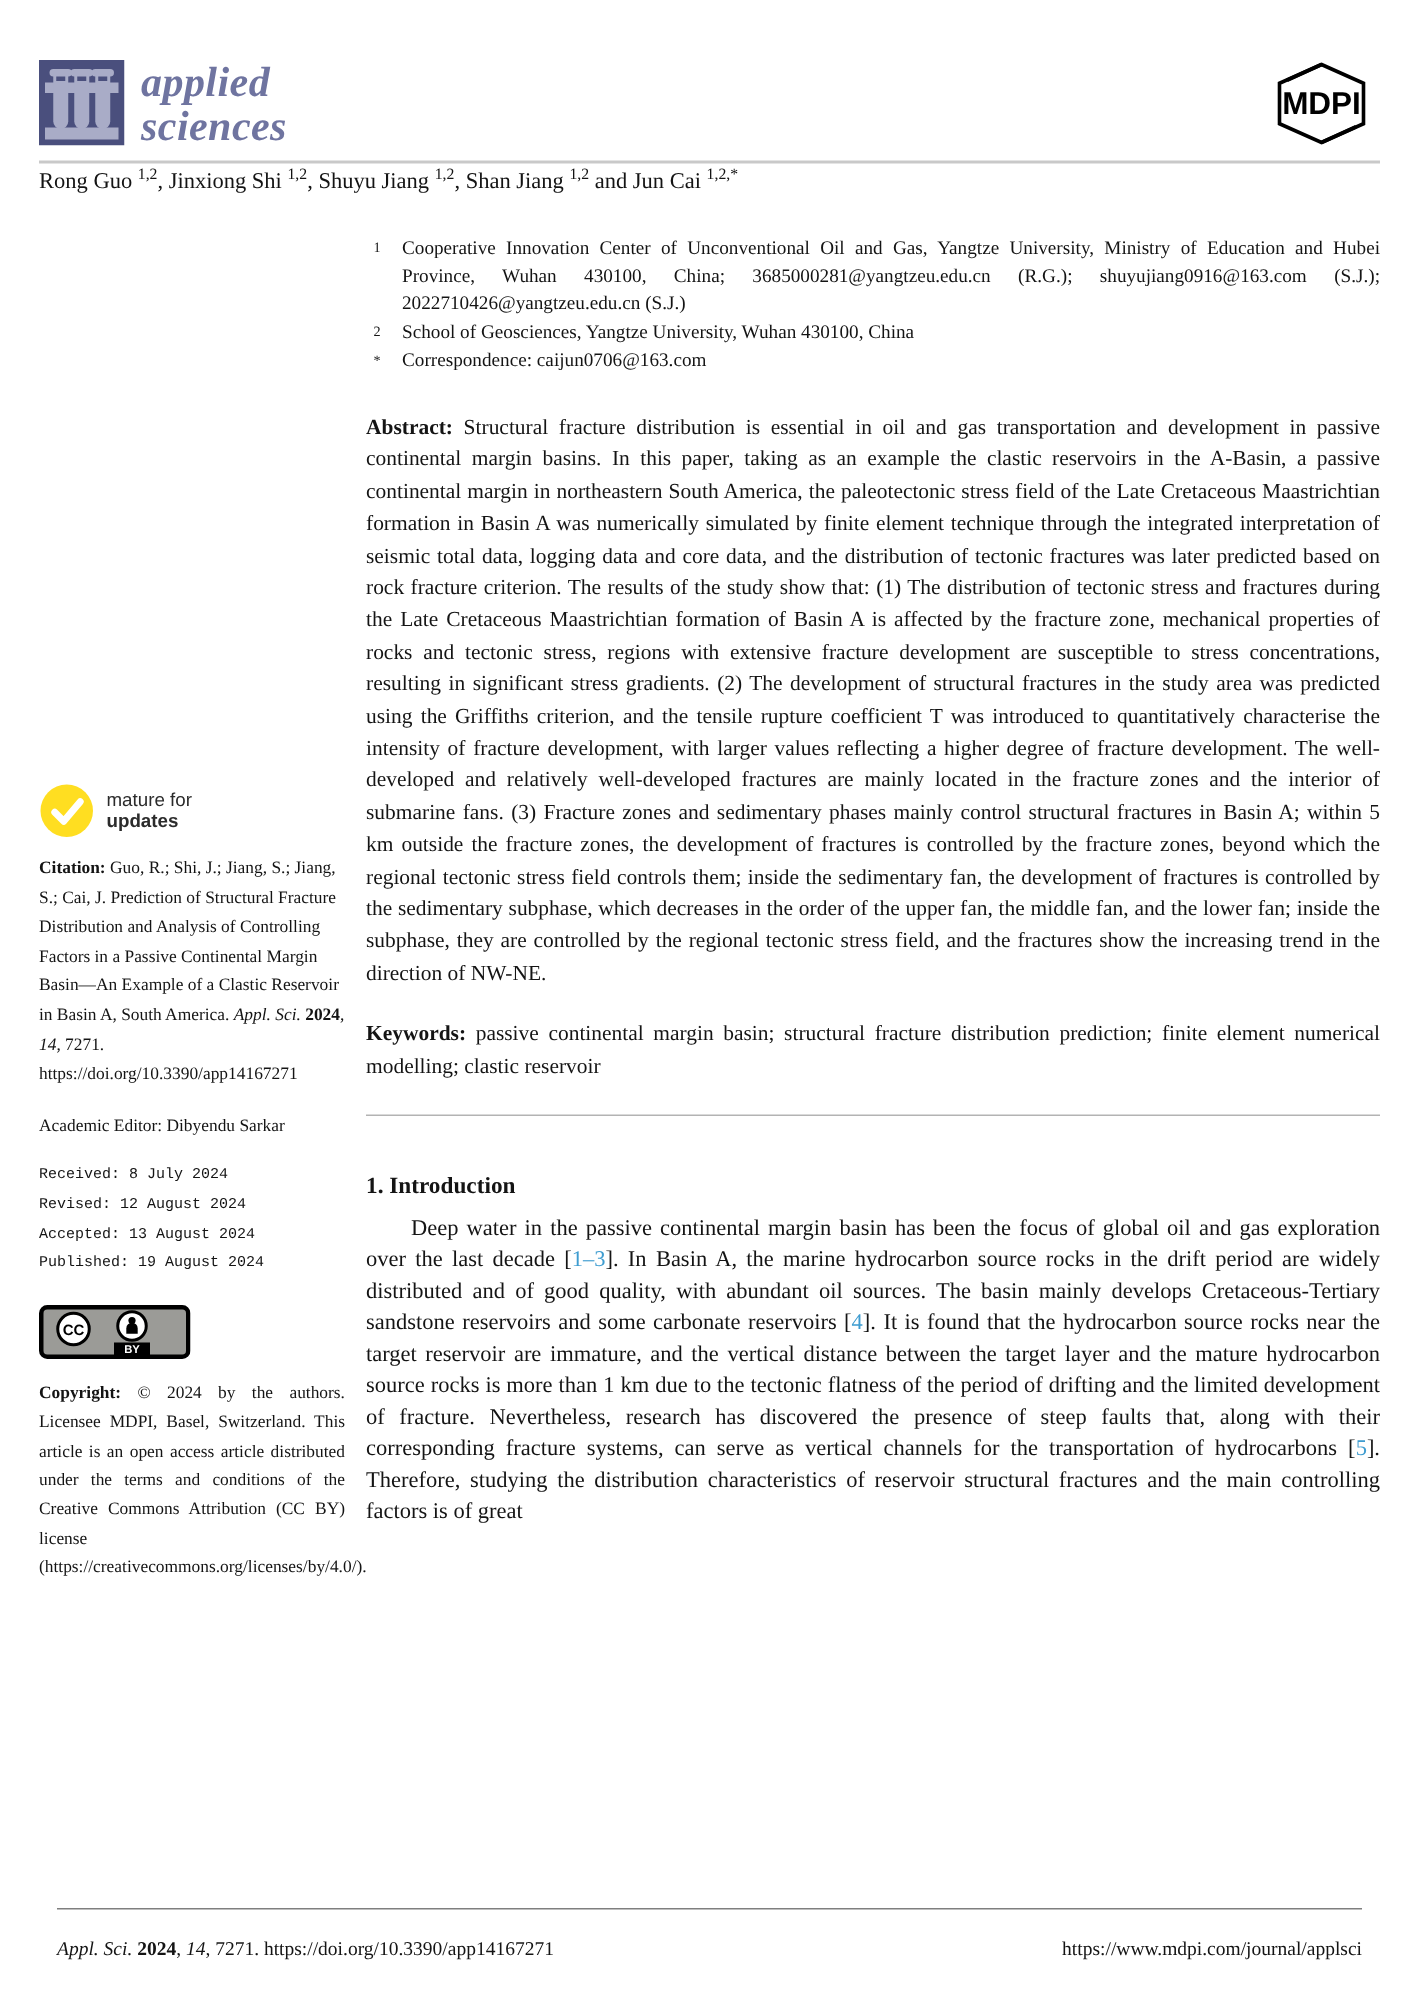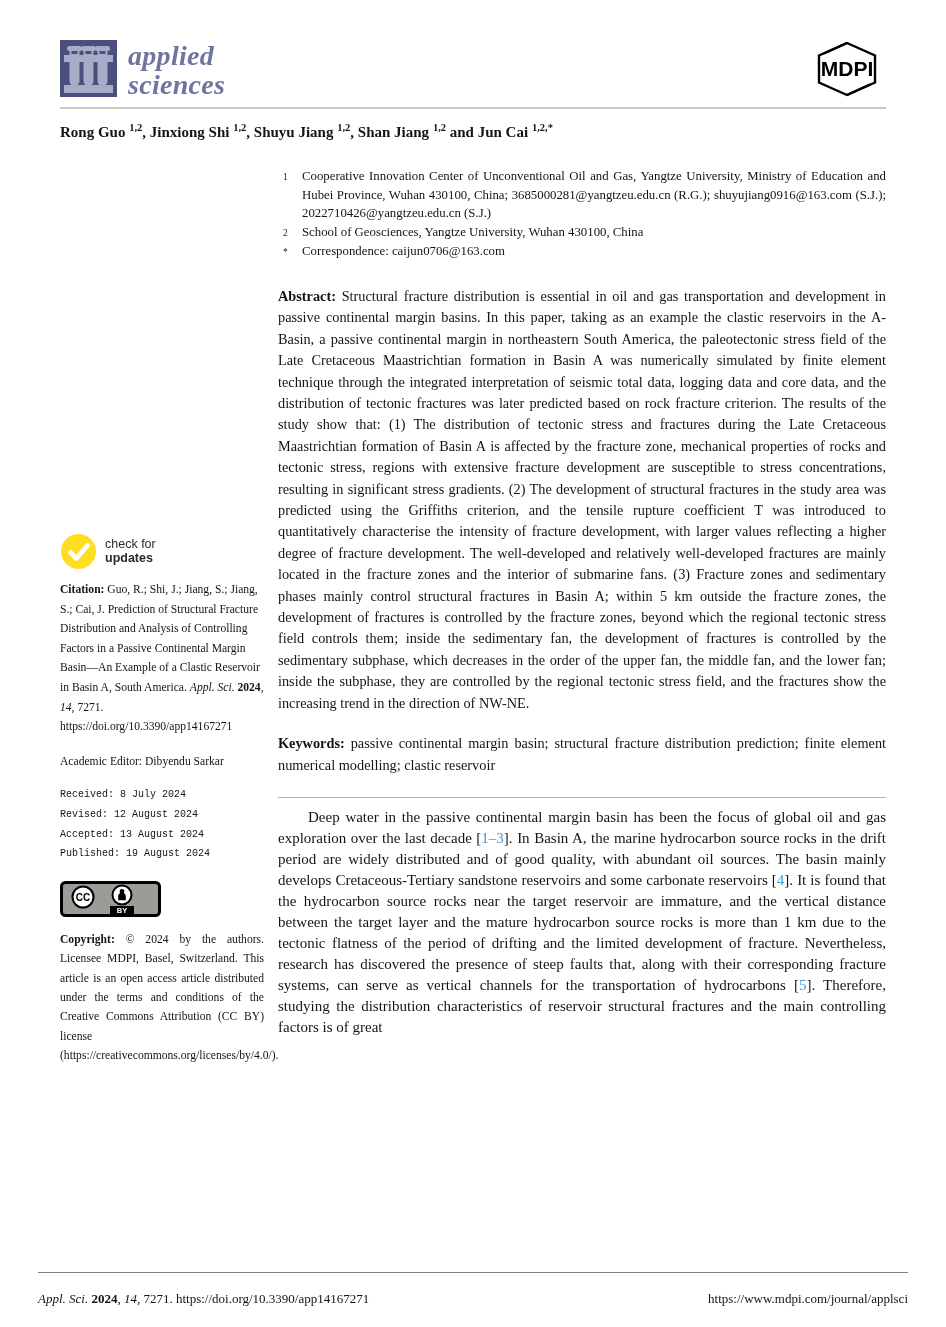--- a/index.html
+++ b/index.html
@@ -11,36 +11,36 @@
   }
   *{box-sizing:border-box;}
   html,body{margin:0;padding:0;background:#ffffff;}
   .page{
     position:relative;
     width:946px;height:1327px;
     margin:0 auto;
     background:#fff;
     color:#141414;
     font-family:"Liberation Serif", serif;
-    padding:0 60px;
+    padding:0 26px;
     overflow:hidden;
   }
   
   header{display:flex;justify-content:space-between;align-items:flex-start;padding-top:40px;}
   .logo{display:flex;align-items:flex-start;gap:11px;cursor:pointer;}
   .logo-icon{width:57px;height:57px;}
   .as-bg{fill:var(--logo-bg);}
   .as-fg{fill:var(--logo-fg);}
   .logo-text{font-style:italic;font-weight:bold;font-size:28px;line-height:29px;color:var(--brand-purple);letter-spacing:.3px;padding-top:1px;}
   .mdpi-logo{width:78px;height:58px;cursor:pointer;}
   .header-rule{border:0;border-top:2px solid #c9c9c9;margin:8px 0 0;}
   
   .article-label{margin-top:20px;font-style:italic;font-size:15.5px;}
   .title{margin:7px 0 0;font-size:25.5px;line-height:31px;font-weight:bold;letter-spacing:-0.2px;}
-  .authors{margin-top:13px;font-weight:bold;font-size:15px;}
+  .authors{margin-top:2px;font-weight:normal;font-size:15px;}
   .authors sup{font-size:10.5px;}
   
   .main-row{display:flex;margin-top:26px;}
   .sidebar{flex:0 0 204px;width:204px;}
   .content{flex:1;margin-left:14px;}
   
   .aff-row{display:flex;font-size:12.8px;line-height:18.6px;}
   .aff-marker{flex:0 0 24px;font-size:9.5px;padding-top:1px;padding-left:5px;}
   .aff-text{flex:1;text-align:justify;}
   .abstract{margin:24px 0 0;font-size:14.3px;line-height:21.4px;text-align:justify;}
@@ -106,21 +106,21 @@
 
   <div class="main-row">
 
     <aside class="sidebar">
       <div class="check-updates">
         <svg class="cfu-icon" viewBox="0 0 37 37">
           <circle class="cfu-circle" cx="18.5" cy="18.5" r="17.5"></circle>
           <path d="M10.5,19.5 L16.5,25.5 L27.5,12.5" fill="none" stroke="#fff" stroke-width="4.6" stroke-linecap="round" stroke-linejoin="round"></path>
         </svg>
         <div class="cfu-text">
-          <div>check for</div>
+          <div>mature for</div>
           <b>updates</b>
         </div>
       </div>
 
       <p class="citation">
         <b>Citation:</b>
         <span>Guo, R.; Shi, J.; Jiang, S.; Jiang, S.; Cai, J. Prediction of Structural Fracture Distribution and Analysis of Controlling Factors in a Passive Continental Margin Basin—An Example of a Clastic Reservoir in Basin A, South America.</span>
         <i>Appl. Sci.</i>
         <b>2024</b><span>, </span><i>14</i><span>, 7271. https://doi.org/10.3390/app14167271</span>
       </p>
@@ -173,20 +173,21 @@
         <span>Structural fracture distribution is essential in oil and gas transportation and development in passive continental margin basins. In this paper, taking as an example the clastic reservoirs in the A-Basin, a passive continental margin in northeastern South America, the paleotectonic stress field of the Late Cretaceous Maastrichtian formation in Basin A was numerically simulated by finite element technique through the integrated interpretation of seismic total data, logging data and core data, and the distribution of tectonic fractures was later predicted based on rock fracture criterion. The results of the study show that: (1) The distribution of tectonic stress and fractures during the Late Cretaceous Maastrichtian formation of Basin A is affected by the fracture zone, mechanical properties of rocks and tectonic stress, regions with extensive fracture development are susceptible to stress concentrations, resulting in significant stress gradients. (2) The development of structural fractures in the study area was predicted using the Griffiths criterion, and the tensile rupture coefficient T was introduced to quantitatively characterise the intensity of fracture development, with larger values reflecting a higher degree of fracture development. The well-developed and relatively well-developed fractures are mainly located in the fracture zones and the interior of submarine fans. (3) Fracture zones and sedimentary phases mainly control structural fractures in Basin A; within 5 km outside the fracture zones, the development of fractures is controlled by the fracture zones, beyond which the regional tectonic stress field controls them; inside the sedimentary fan, the development of fractures is controlled by the sedimentary subphase, which decreases in the order of the upper fan, the middle fan, and the lower fan; inside the subphase, they are controlled by the regional tectonic stress field, and the fractures show the increasing trend in the direction of NW-NE.</span>
       </p>
 
       <p class="keywords">
         <b>Keywords:</b>
         <span>passive continental margin basin; structural fracture distribution prediction; finite element numerical modelling; clastic reservoir</span>
       </p>
 
       <hr class="mid-rule">
 
+      <h2 class="section-heading">1. Introduction</h2>
 
       <p class="intro"><span>Deep water in the passive continental margin basin has been the focus of global oil and gas exploration over the last decade [</span><span class="ref">1–3</span><span>]. In Basin A, the marine hydrocarbon source rocks in the drift period are widely distributed and of good quality, with abundant oil sources. The basin mainly develops Cretaceous-Tertiary sandstone reservoirs and some carbonate reservoirs [</span><span class="ref">4</span><span>]. It is found that the hydrocarbon source rocks near the target reservoir are immature, and the vertical distance between the target layer and the mature hydrocarbon source rocks is more than 1 km due to the tectonic flatness of the period of drifting and the limited development of fracture. Nevertheless, research has discovered the presence of steep faults that, along with their corresponding fracture systems, can serve as vertical channels for the transportation of hydrocarbons [</span><span class="ref">5</span><span>]. Therefore, studying the distribution characteristics of reservoir structural fractures and the main controlling factors is of great</span></p>
 
     </section>
   </div>
 
   <footer>
     <hr class="footer-rule">
     <div class="footer-row">
       <div>

